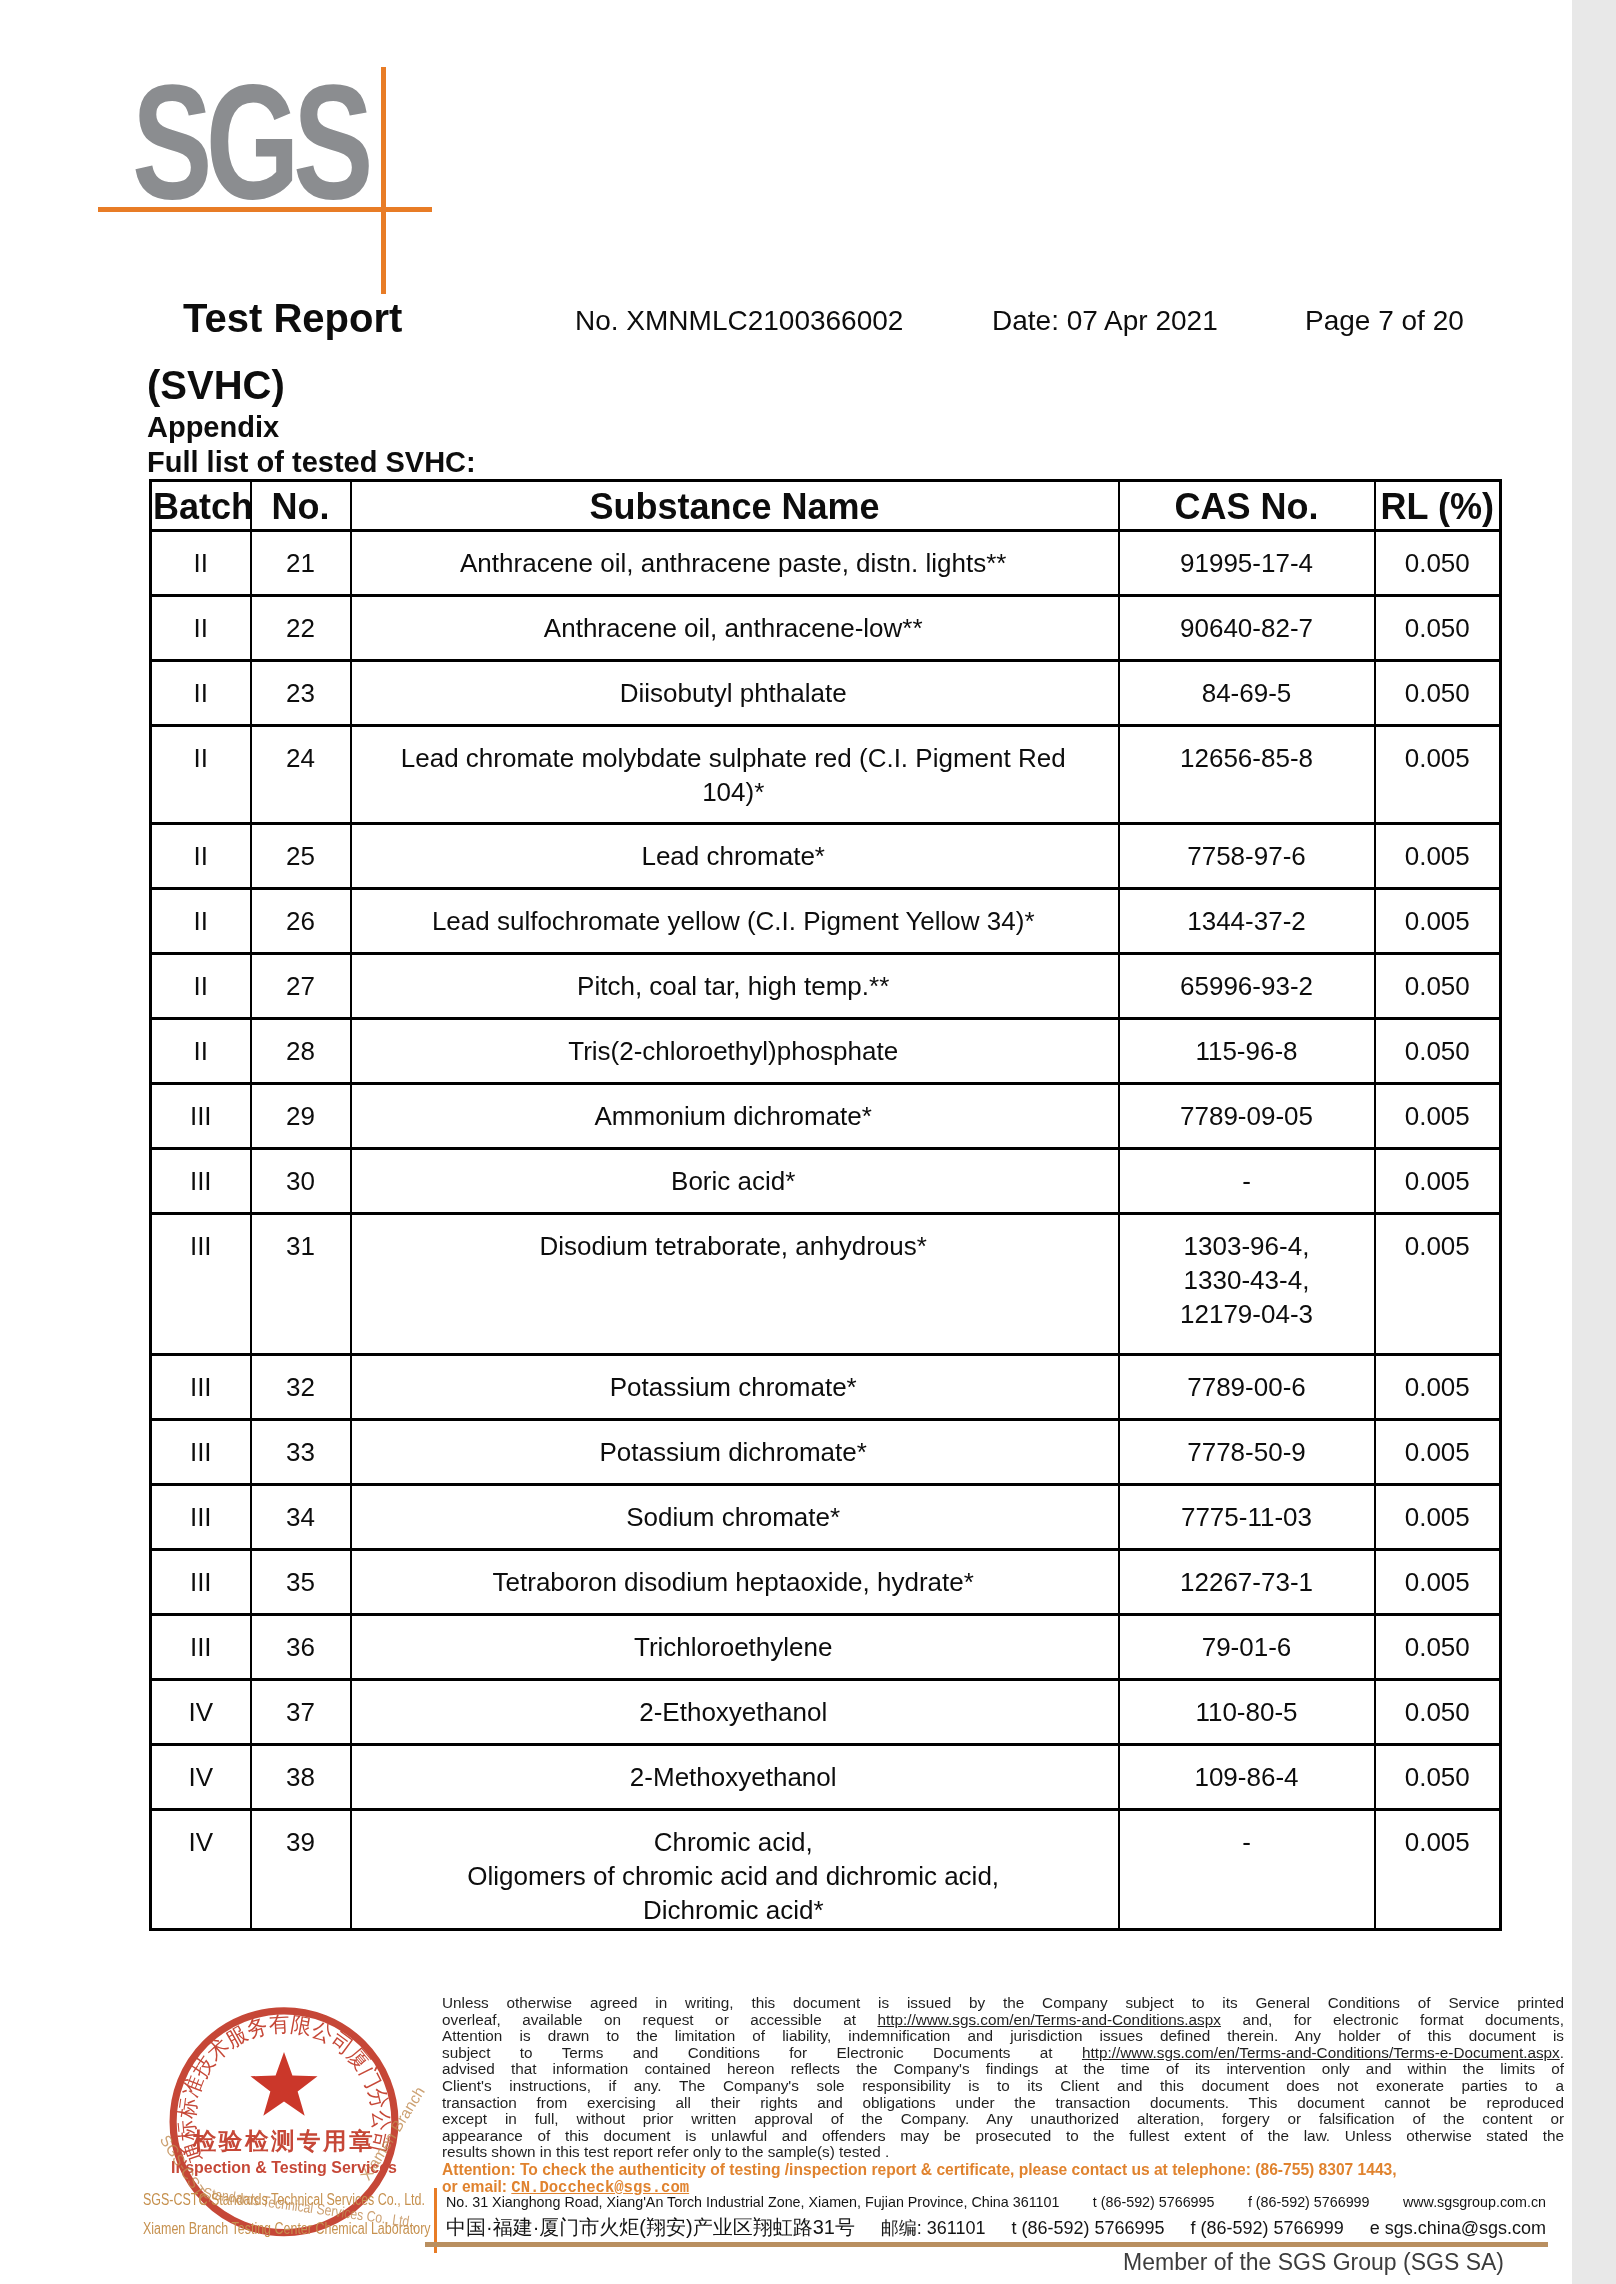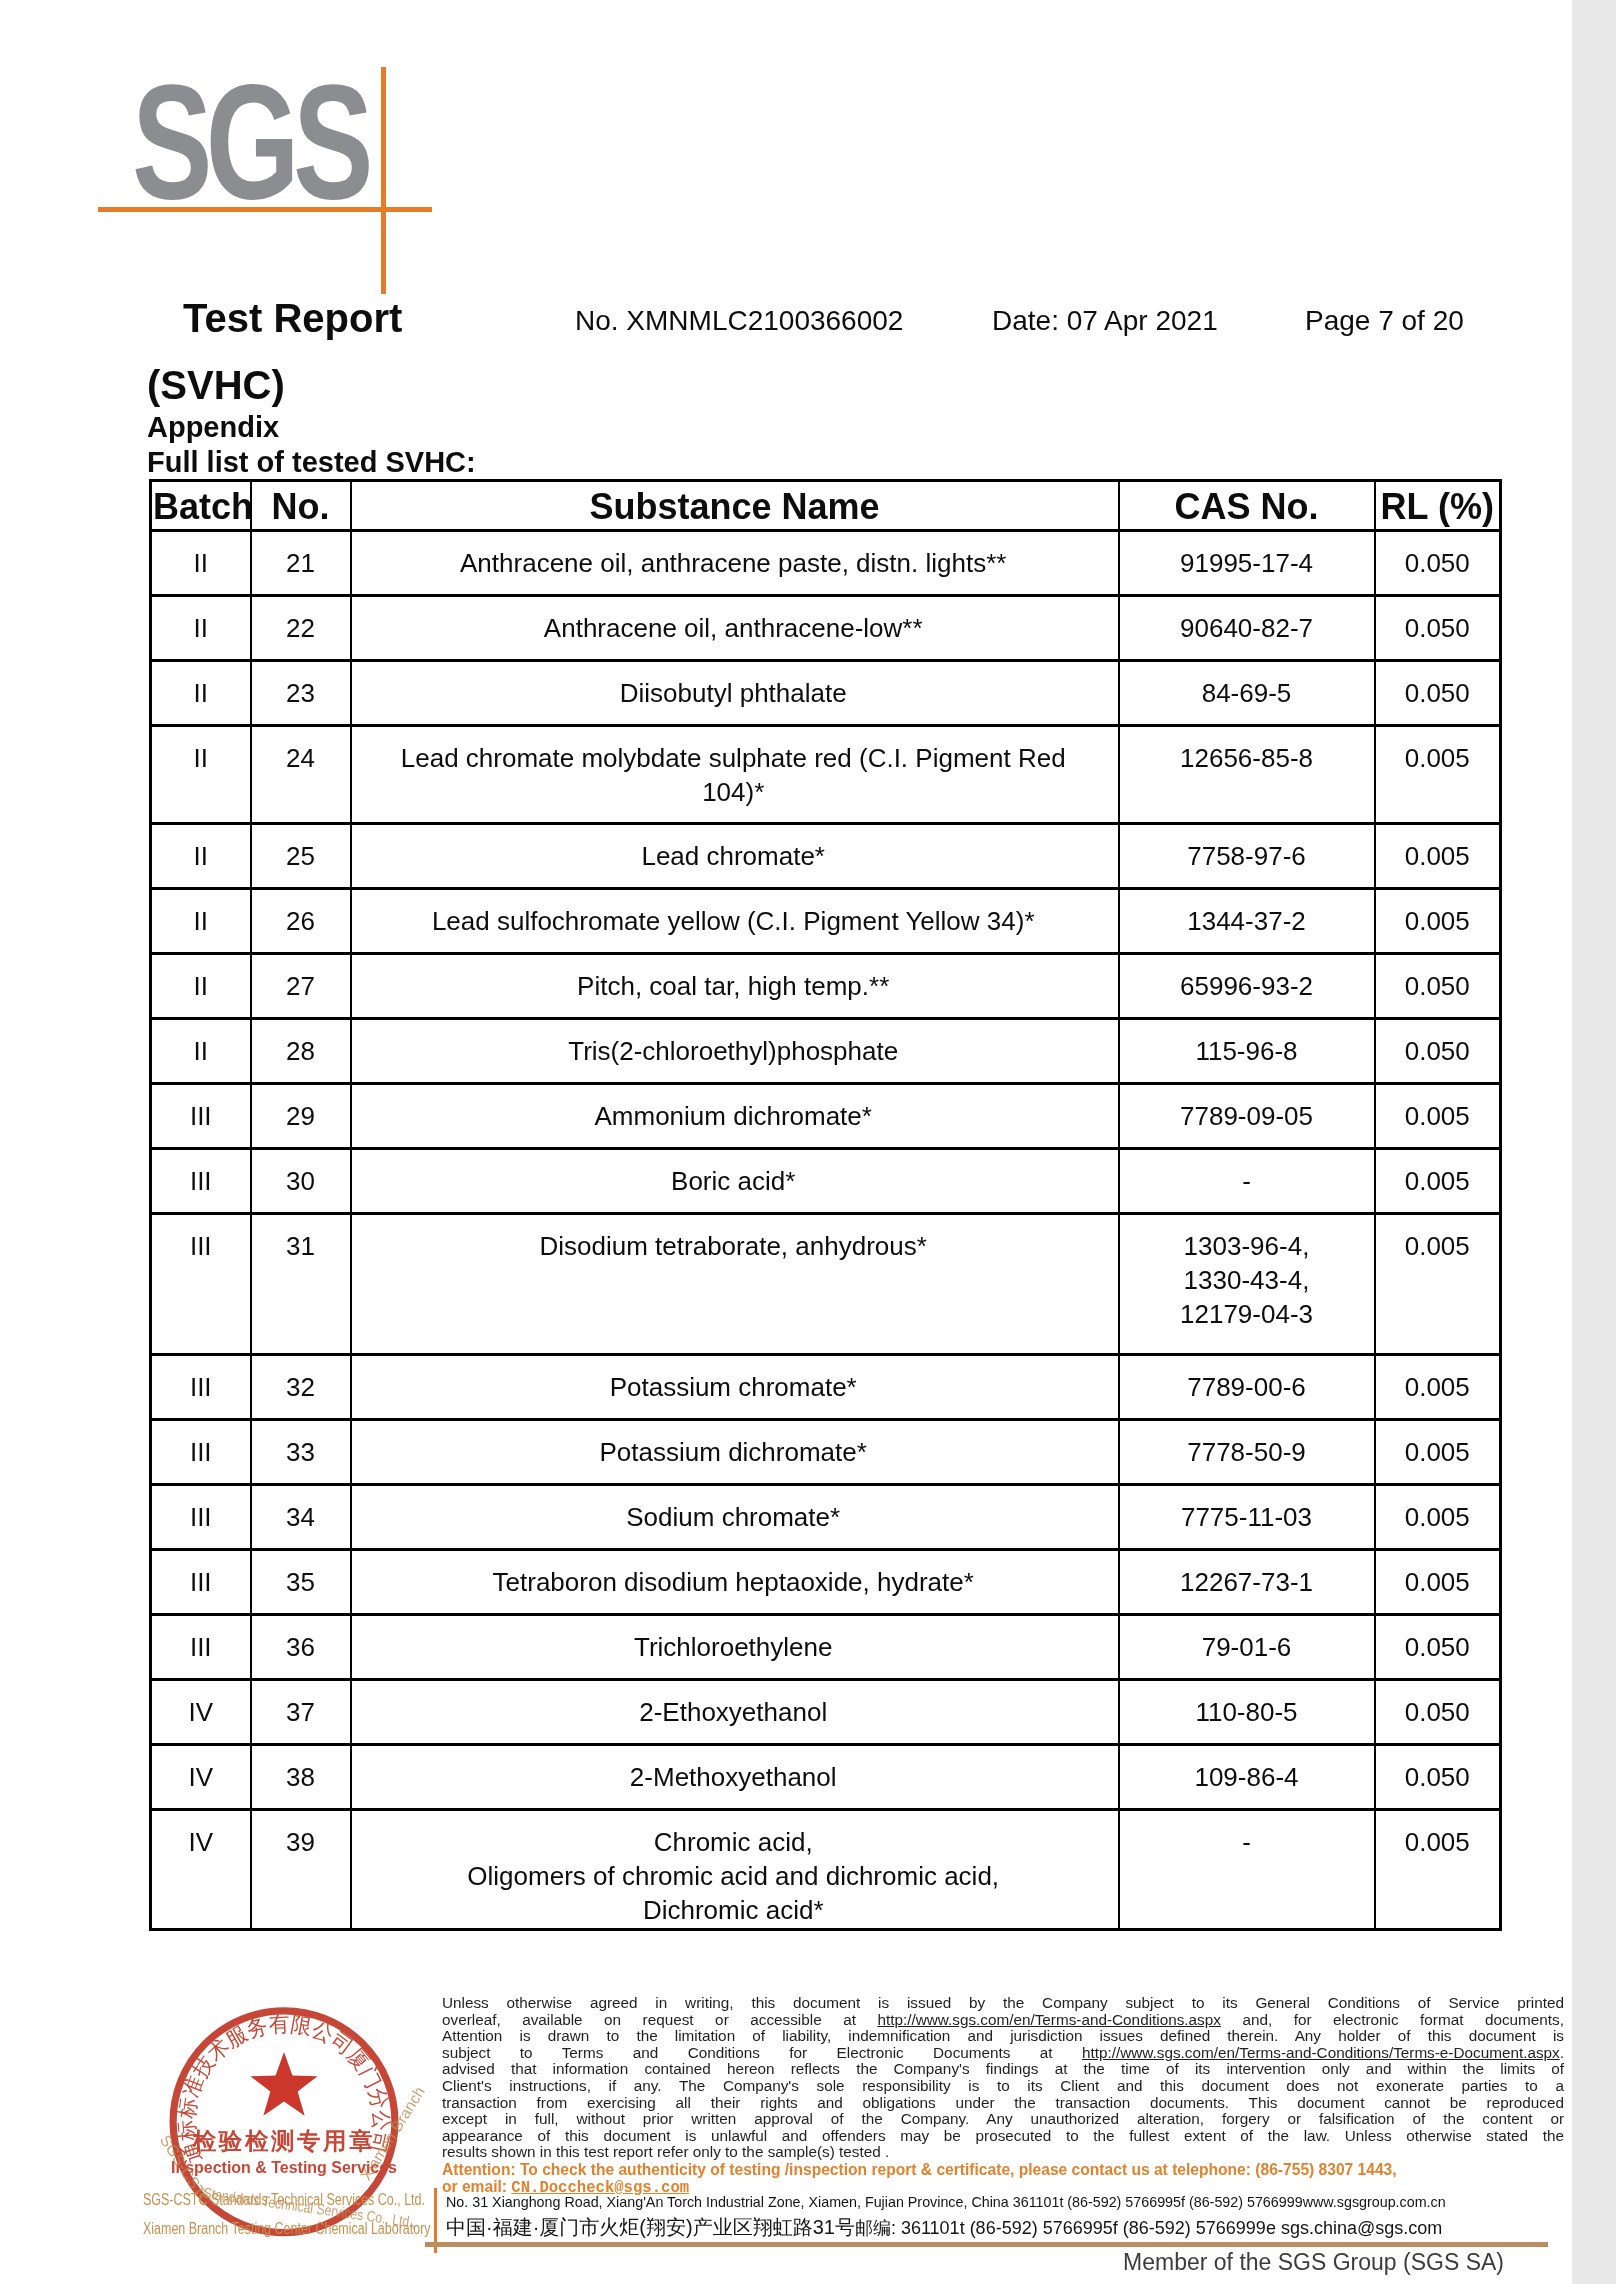--- a/index.html
+++ b/index.html
@@ -49,21 +49,21 @@
   .company-1{left:143px;top:2191px;}
   .company-2{left:143px;top:2220px;}
   
   .foot-text{position:absolute;left:442px;top:1995px;width:1122px;}
   .disc-line{font-size:15.3px;line-height:16.6px;color:#1f1f1f;text-align:justify;text-align-last:justify;}
   .disc-line.last{text-align-last:left;}
   .disc-line .u{text-decoration:underline;}
   .attn{font-size:15.6px;line-height:17px;color:#e0832f;font-weight:bold;}
   .attn .u{text-decoration:underline;font-family:Liberation Mono, monospace;}
   .addr{position:absolute;left:446px;top:2194px;width:1100px;}
-  .addr-row{display:flex;justify-content:flex-start;align-items:baseline;}
+  .addr-row{display:flex;justify-content:space-between;align-items:baseline;}
   .addr-en{font-size:14.3px;color:#141414;height:20px;}
   .addr-cn{font-size:18px;color:#141414;}
   .addr-cn .cn{font-size:20px;}
   .addr-bar{position:absolute;left:434px;top:2188px;width:3.3px;height:65px;background:#e87c26;}
   .foot-rule{position:absolute;left:425px;top:2242px;width:1123px;height:4.6px;background:#b98f60;}
   .member{position:absolute;right:68px;top:2249px;font-size:23px;color:#3c3c3c;}
 </style>
 </head>
 <body>
 

